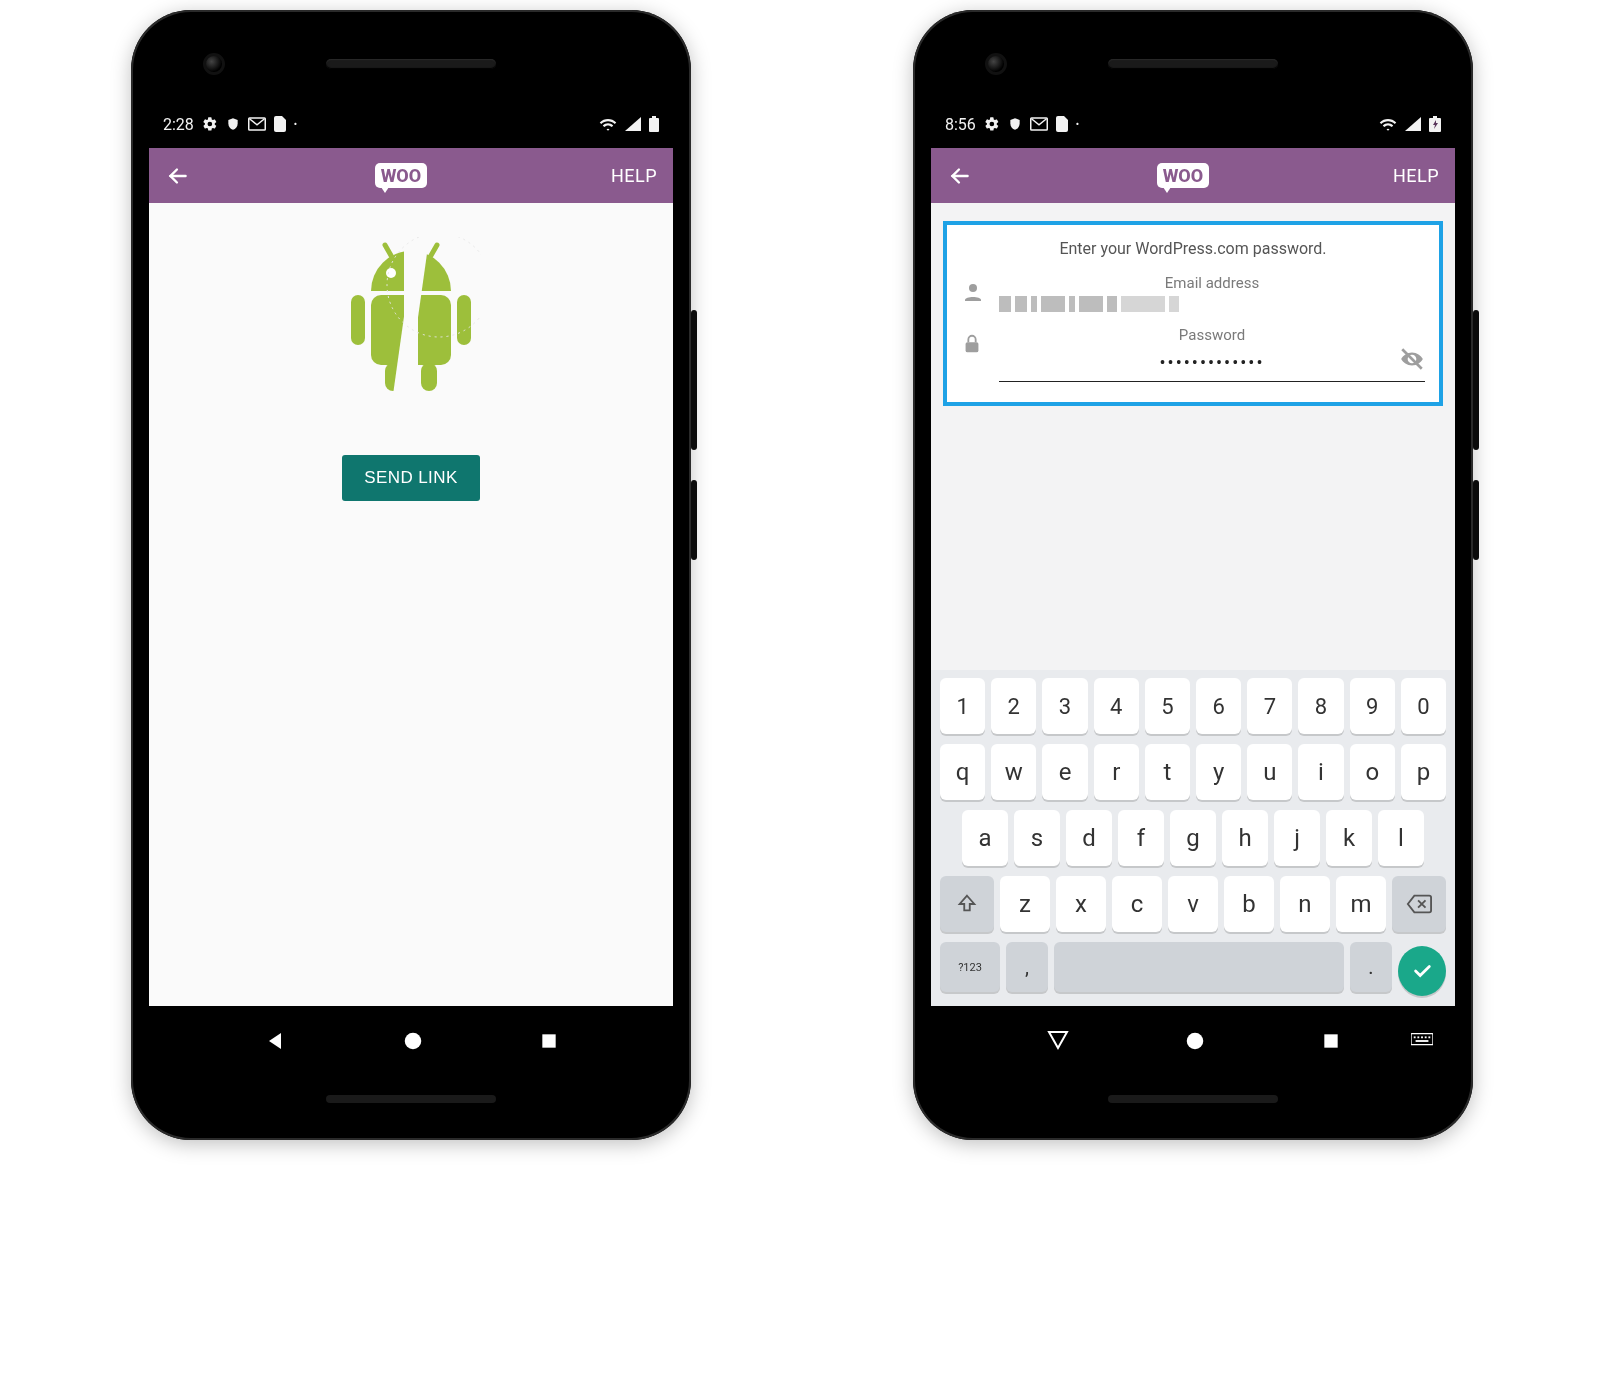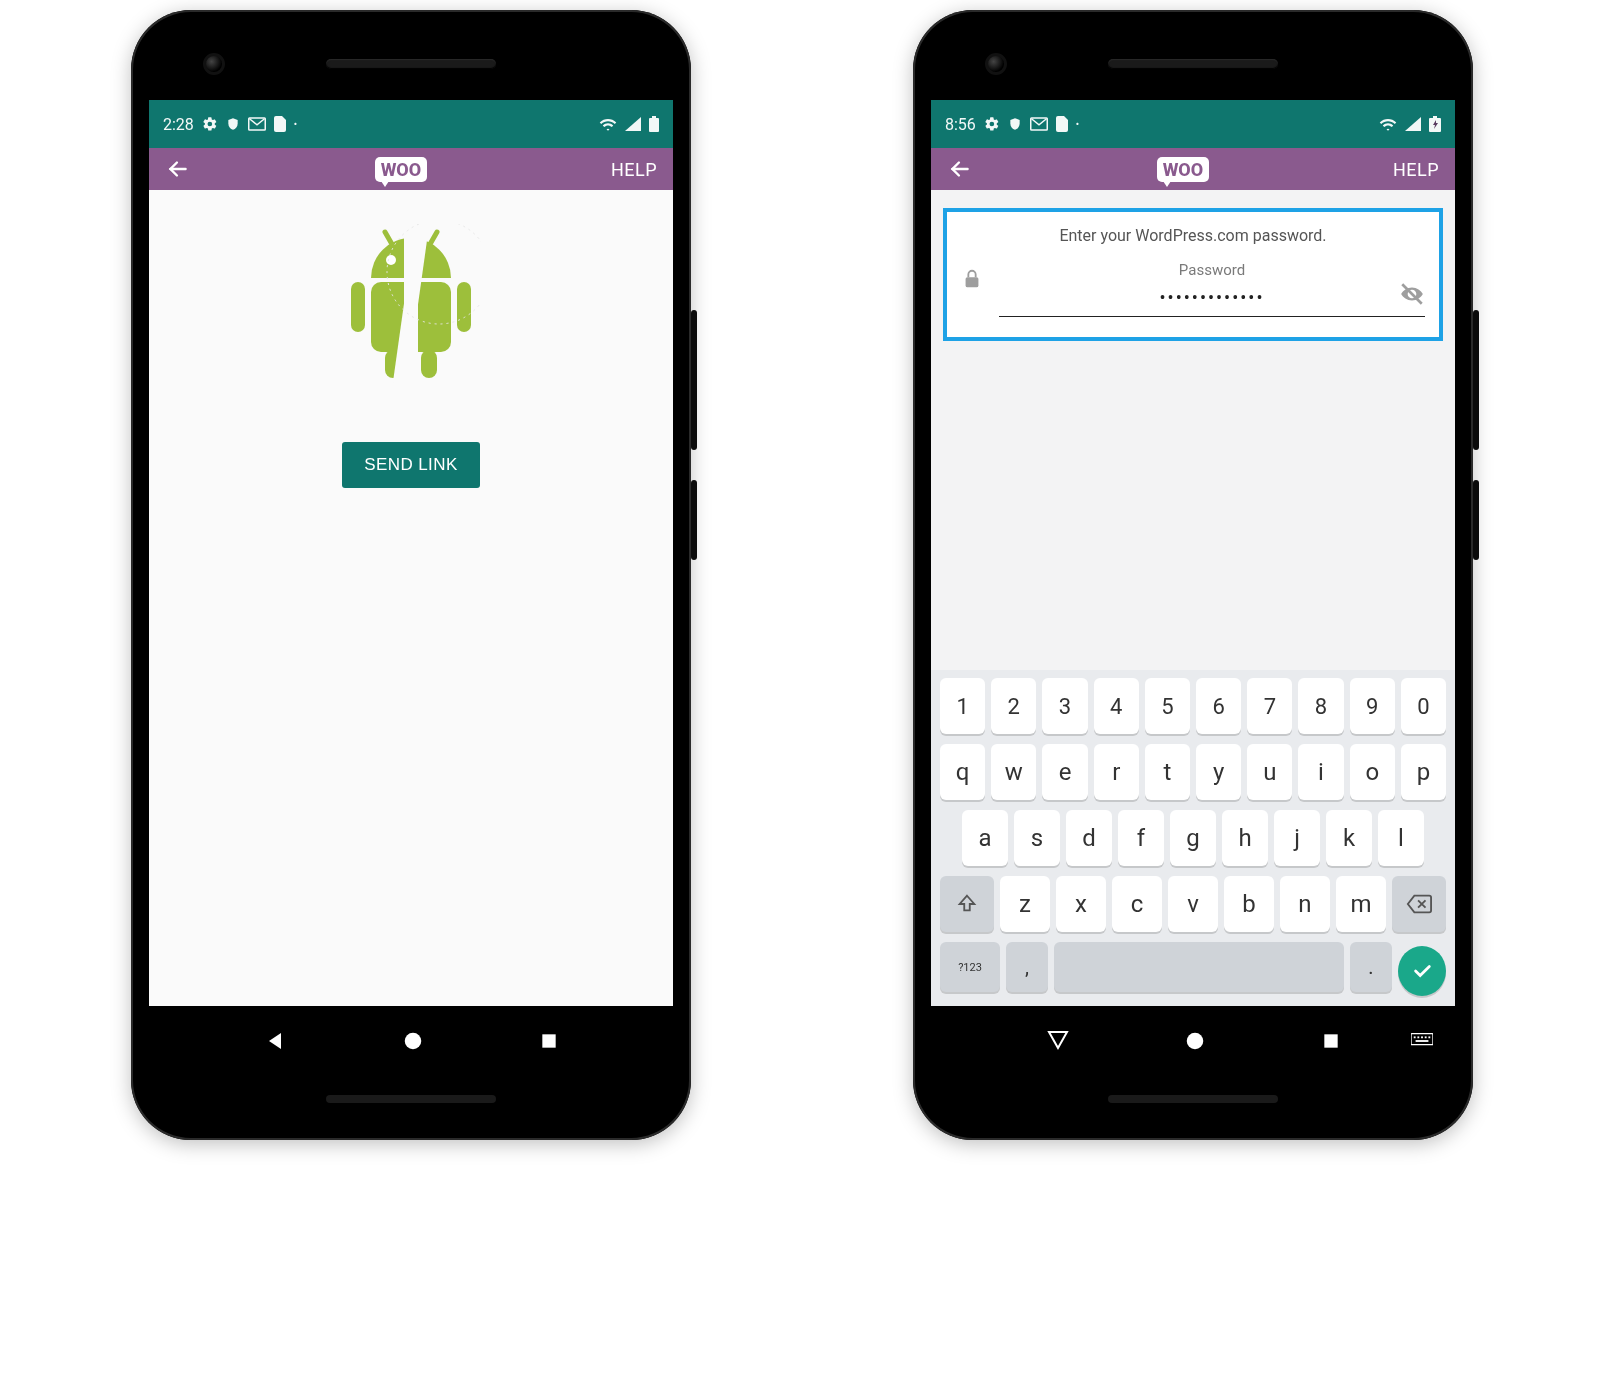--- a/index.html
+++ b/index.html
@@ -73,32 +73,32 @@
   }
   .screen {
     flex: 1;
     background: #fafafa;
     display: flex;
     flex-direction: column;
     position: relative;
   }
   .statusbar {
     height: 48px;
-    background: #0f766e;
+    background: #000000;
     color: #fff;
     display: flex;
     align-items: center;
     justify-content: space-between;
     padding: 12px 14px;
     font-size: 16px;
   }
   .status-left, .status-right { display: flex; align-items: center; gap: 8px; }
   .status-left span, .status-right span { opacity: 0.95; }
   .appbar {
-    height: 42px;
+    height: 55px;
     background: #8a5a8e;
     color: #fff;
     display: flex;
     align-items: center;
     padding: 0 16px;
     gap: 12px;
   }
   .appbar .back { flex: 0 0 auto; }
   .appbar .logo-wrap { flex: 1; display: flex; justify-content: center; }
   .appbar .help {
@@ -494,20 +494,42 @@
         </span>
         <span class="logo-wrap">
           <span class="logo-badge">WOO</span>
         </span>
         <span class="help">HELP</span>
       </div>
 
       <div class="content" style="background:#f3f3f4;">
         <div class="form-card" style="background:#fff;text-align:center;">
           <div class="form-prompt">Enter your WordPress.com password.</div>
+          <div class="field-row">
+            <span class="field-icon">
+              <svg width="24" height="24" viewBox="0 0 24 24" fill="#9e9e9e">
+                  <circle cx="12" cy="8" r="4"></circle>
+                  <path d="M4 20c0-4 16-4 16 0v1H4z"></path>
+                </svg>
+            </span>
+            <div class="field-body">
+              <div class="field-label">Email address</div>
+              <div class="redacted">
+                <span></span>
+                  <span></span>
+                  <span style="width:6px;"></span>
+                  <span style="width:24px;"></span>
+                  <span style="width:6px;"></span>
+                  <span style="width:24px;"></span>
+                  <span style="width:10px;"></span>
+                  <span style="width:44px;background:#d6d6d6;"></span>
+                  <span style="width:10px;background:#d6d6d6;"></span>
+              </div>
+            </div>
+          </div>
           <div class="field-row" style="margin-bottom:0;">
             <span class="field-icon">
               <svg width="22" height="24" viewBox="0 0 24 24" fill="#9e9e9e">
                   <rect x="5" y="10" width="14" height="11" rx="2"></rect>
                   <path d="M8 10V7a4 4 0 0 1 8 0v3" fill="none" stroke="#9e9e9e" stroke-width="2"></path>
                 </svg>
             </span>
             <div class="field-body">
               <div class="field-label">Password</div>
               <div class="field-value">•••••••••••••</div>

